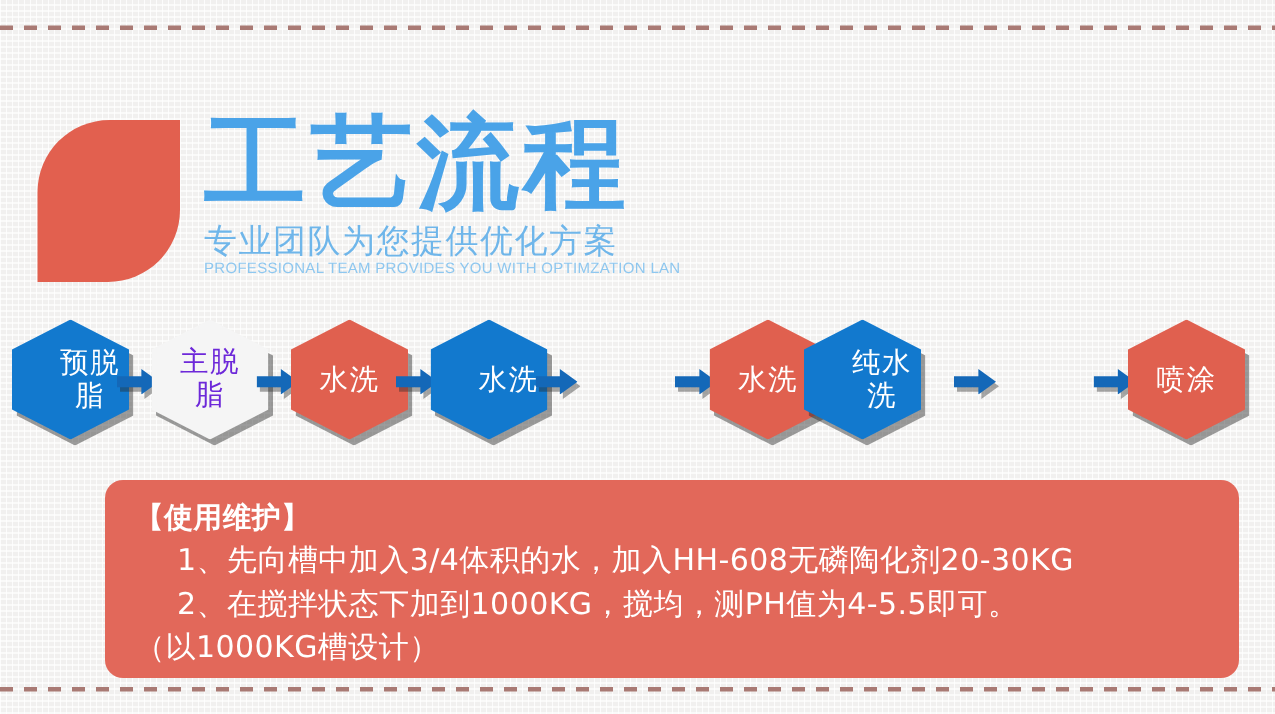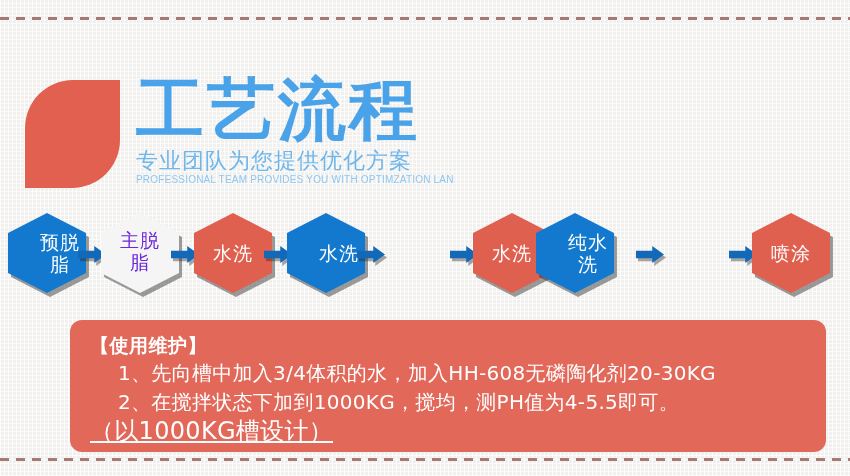--- a/index.html
+++ b/index.html
@@ -178,24 +178,23 @@
     letter-spacing: 0.5px;
   }
   .note-item {
     font-size: 20px;
     line-height: 29px;
     text-indent: 28px;
     letter-spacing: 0.3px;
     white-space: nowrap;
   }
   .note-foot {
-    font-size: 24px;
+    font-size: 20px;
     line-height: 29px;
     letter-spacing: 0.3px;
-    text-decoration: underline;
   }
 </style>
 </head>
 <body>
 
 <div id="page">
 
   <div class="dash-rule dash-top"></div>
   <div class="dash-rule dash-bottom"></div>
 

